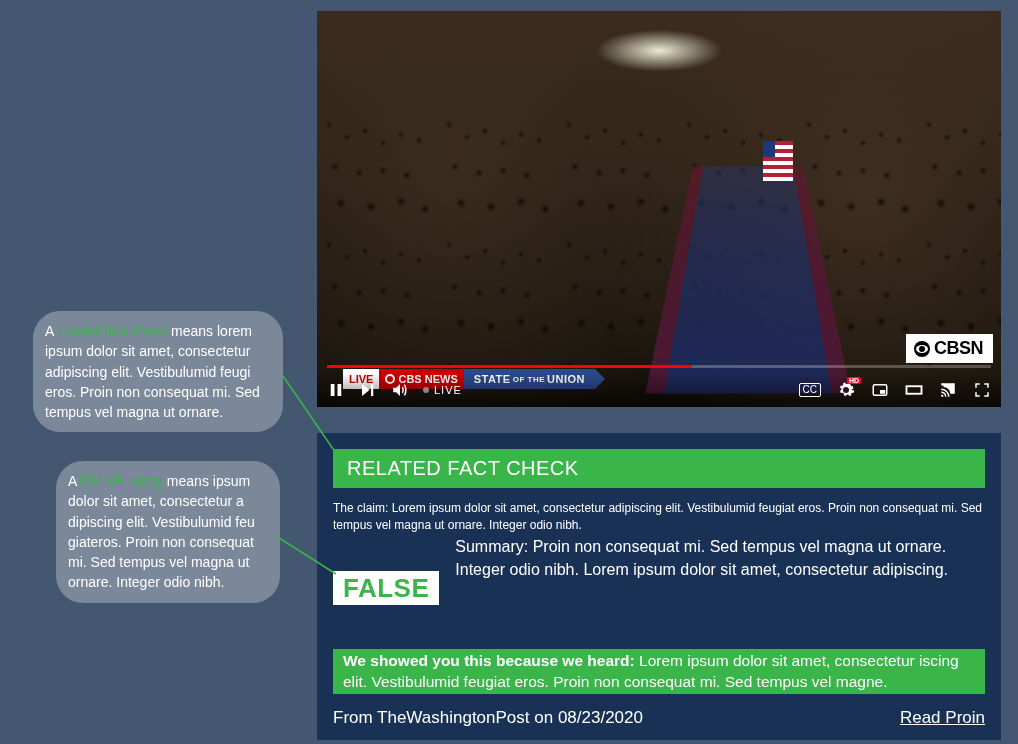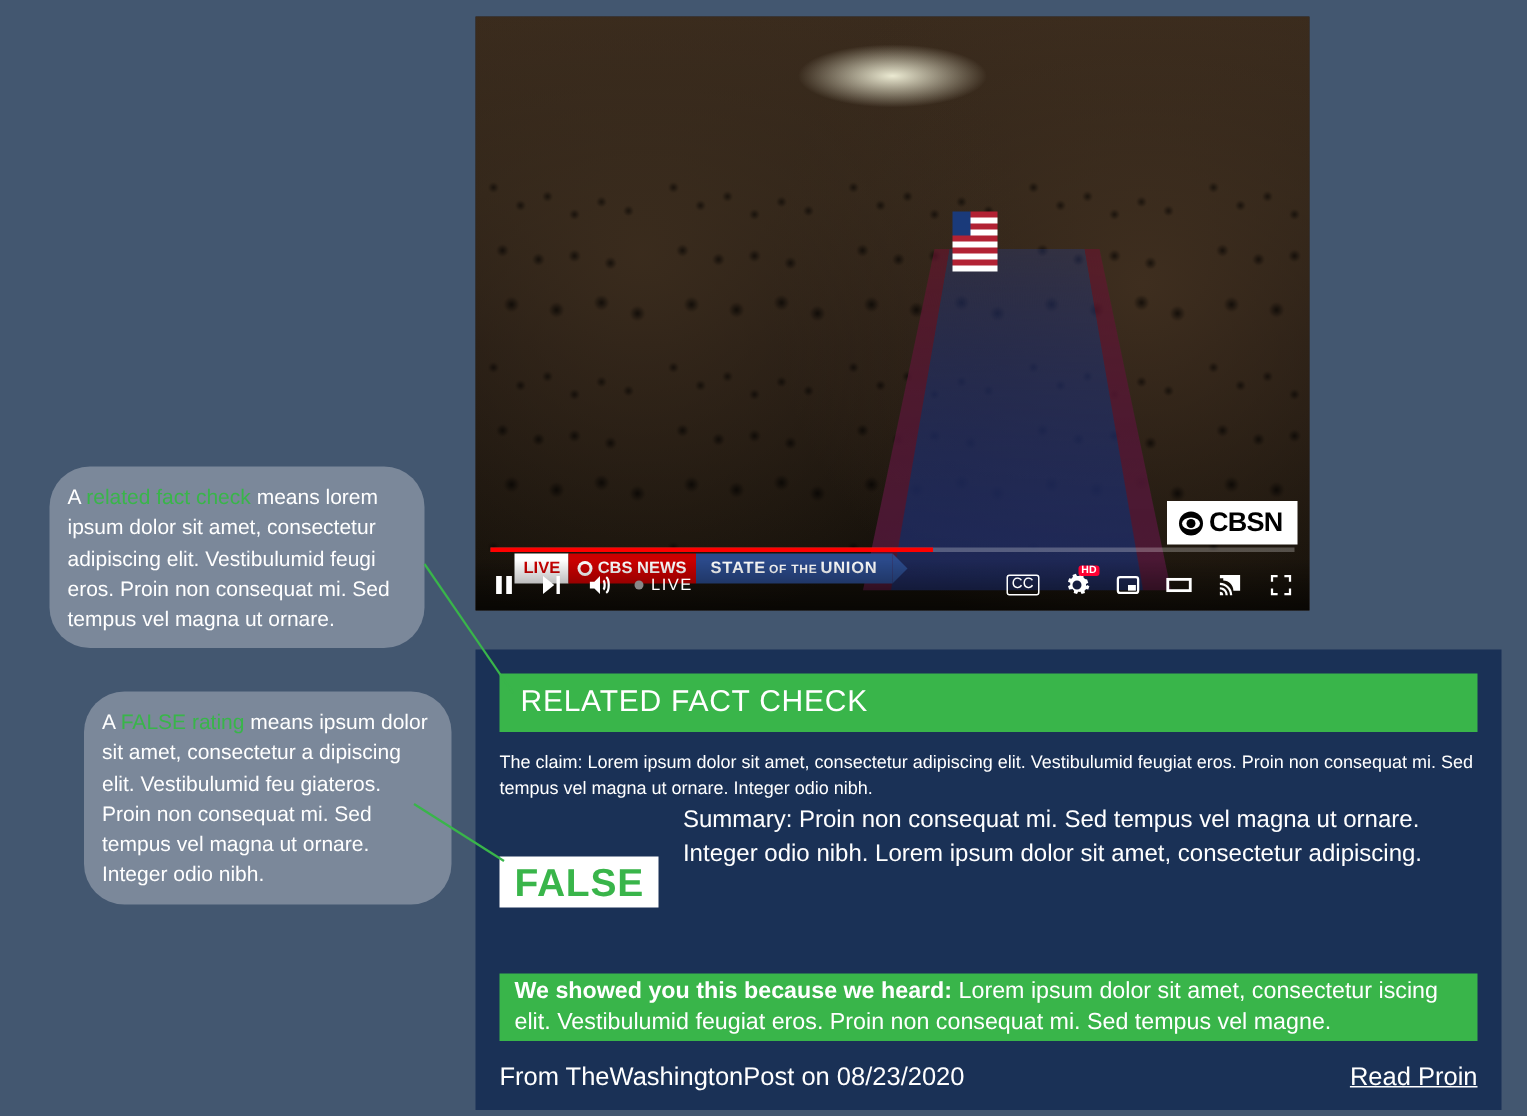--- a/index.html
+++ b/index.html
@@ -31,21 +31,21 @@
   }
   .callout .hl {
     color: #39b54a;
   }
 
   
   .video {
     position: absolute;
     left: 317px;
     top: 11px;
-    width: 556px;
+    width: 684px;
     height: 396px;
     background: #2a1f17;
     overflow: hidden;
   }
   .video .audience {
     position: absolute;
     left: 0; top: 0; right: 0; bottom: 0;
     background:
       radial-gradient(ellipse 90px 30px at 50% 10%, rgba(255,255,230,0.9), transparent 70%),
       radial-gradient(circle at 20% 40%, rgba(60,45,30,0.9), transparent 50%),
@@ -289,21 +289,21 @@
 </style>
 </head>
 <body>
 
 <div class="stage">
 
   <div class="callout" style="left:33px; top:311px; width:250px;">
     <span>A </span><span class="hl">related fact check</span><span> means lorem ipsum dolor sit amet, consectetur adipiscing elit. Vestibulumid feugi eros. Proin non consequat mi. Sed tempus vel magna ut ornare.</span>
   </div>
 
-  <div class="callout" style="left:56px; top:461px; width:245px;">
+  <div class="callout" style="left:56px; top:461px; width:224px;">
     <span>A </span><span class="hl">FALSE rating</span><span> means ipsum dolor sit amet, consectetur a dipiscing elit. Vestibulumid feu giateros. Proin non consequat mi. Sed tempus vel magna ut ornare. Integer odio nibh.</span>
   </div>
 
   <div class="video">
     <div class="audience"></div>
     <div class="crowd-texture"></div>
     <div class="aisle"></div>
     <div class="flag"></div>
 
     <div class="cbsn-logo">

